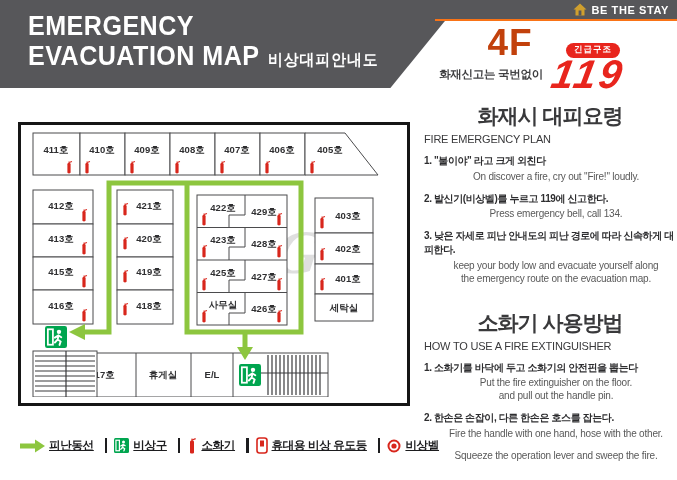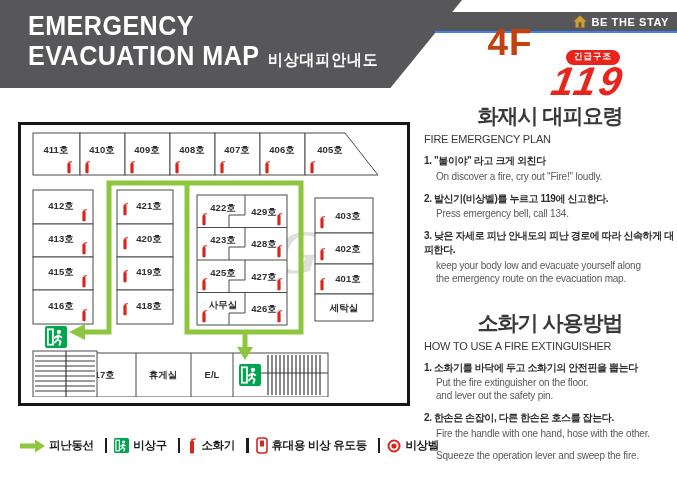--- a/index.html
+++ b/index.html
@@ -13,36 +13,36 @@
     position:absolute; left:0; top:0; width:462px; height:88px;
     background:#57575a;
     clip-path:polygon(0 0, 100% 0, 84.5% 100%, 0 100%);
   }
   .hdr-text { padding:11px 0 0 28px; color:#fff; }
   .hdr-line { font-size:27px; font-weight:bold; line-height:1.12; letter-spacing:0.5px;
               transform:scaleX(0.93); transform-origin:left; white-space:nowrap; }
   .hdr-ko { font-size:16px; font-weight:bold; margin-left:9px; letter-spacing:1px; }
 
   .brand-bar {
-    position:absolute; left:435px; top:12px; width:242px; height:21px;
-    background:#57575a; border-bottom:2px solid #3b82f6;
+    position:absolute; left:435px; top:0; width:242px; height:21px;
+    background:#57575a; border-bottom:2px solid #f97316;
     display:flex; align-items:center; justify-content:flex-end;
     padding-right:8px; box-sizing:border-box; gap:4px;
   }
   .brand-txt { color:#fff; font-weight:bold; font-size:11px; letter-spacing:0.6px; }
 
   .floor-label {
     position:absolute; left:455px; top:22px; width:110px; text-align:center;
     font-size:37px; font-weight:bold; color:#c2410c; letter-spacing:1px;
   }
   .fire-call {
     position:absolute; left:430px; top:67px; width:122px; text-align:center;
     font-size:11.5px; font-weight:bold; color:#3e3e40; letter-spacing:-0.3px;
   }
-  .logo119 { position:absolute; left:552px; top:45px; width:120px; }
+  .logo119 { position:absolute; left:552px; top:38px; width:120px; }
   .badge119 {
     display:inline-block; background:#e8251d; color:#fff; font-size:8.5px;
     font-weight:bold; padding:1.5px 8px; border-radius:8px; margin-left:14px;
     letter-spacing:1px;
   }
   .num119 {
     font-size:40px; font-style:italic; font-weight:bold; color:#e8251d;
     transform:skewX(-10deg); line-height:0.85; letter-spacing:3px; margin-top:-1px;
   }
 
@@ -55,32 +55,32 @@
   .wline { stroke:#4b4b4d; stroke-width:1; fill:none; }
   .stair { stroke:#3a3a3c; stroke-width:1.2; }
   .route { stroke:#8dc63f; stroke-width:5; fill:none; stroke-linejoin:miter; }
   .routehead { fill:#8dc63f; }
   .wm { font-family:"Liberation Serif", serif; font-size:62px; font-weight:bold;
         font-style:italic; fill:#8e8e90; opacity:0.28; }
 
   
   .legend { position:absolute; left:20px; top:437px; display:flex; align-items:center;
             font-size:11.5px; font-weight:bold; color:#1d1d1f; }
-  .legend .lbl { margin:0 4px 0 4px; letter-spacing:-0.3px; }
+  .legend .lbl { margin:0 4px 0 4px; letter-spacing:-0.3px;text-decoration:underline; }
   .legend .sep { width:2.5px; height:15px; background:#1d1d1f; margin:0 7px; }
 
   
   .panel { position:absolute; left:424px; top:102px; width:252px; color:#2e2e30; }
   .panel h2 { margin:0 0 3px 0; font-size:21px; letter-spacing:-1px; color:#39393b;text-align:center; }
   .panel .sub { font-size:11px; font-weight:normal; color:#39393b; margin-bottom:5px;
                 letter-spacing:-0.2px; }
   .step { margin-top:9px; }
   .step .ko { font-size:10px; font-weight:bold; color:#2e2e30; letter-spacing:-0.4px; }
   .step .en { font-size:10px; color:#595959; margin-left:12px; margin-top:1.5px;
-              white-space:pre-line; line-height:1.3; letter-spacing:-0.2px; }
+              white-space:pre-line; line-height:1.3; letter-spacing:-0.2px;text-align:center; }
   .sec2 { margin-top:24px; }
 </style>
 </head>
 <body>
 
 <div id="root">
 
   <div class="hdr-block">
     <div class="hdr-text">
       <div class="hdr-line">EMERGENCY</div>
@@ -90,20 +90,21 @@
 
   <div class="brand-bar">
     <svg width="14" height="13" viewBox="0 0 14 13">
       <path d="M7 0.5 L13.5 6.5 H11.5 V12.5 H2.5 V6.5 H0.5 Z" fill="#cf9f2e"></path>
       <rect x="5.6" y="7.5" width="2.8" height="5" fill="#57575a"></rect>
     </svg>
     <span class="brand-txt">BE THE STAY</span>
   </div>
 
   <div class="floor-label">4F</div>
+  <div class="fire-call">화재신고는 국번없이</div>
   <div class="logo119">
     <div class="badge119">긴급구조</div>
     <div class="num119">119</div>
   </div>
 
   <div class="map">
     <svg width="380" height="272" viewBox="0 0 380 272">
       <defs>
         <symbol id="ext" viewBox="0 0 10 17">
           <path d="M3 5 C3 4 4 3.6 5 3.6 C6 3.6 7 4 7 5 L7 15.2 C7 16.2 6.4 16.6 5 16.6 C3.6 16.6 3 16.2 3 15.2 Z" fill="#d8261c"></path>
@@ -343,21 +344,21 @@
         <div class="en">keep your body low and evacuate yourself along
 the emergency route on the evacuation map.</div>
       </div>
     </div>
     <div class="sec2">
       <h2>소화기 사용방법</h2>
       <div class="sub">HOW TO USE A FIRE EXTINGUISHER</div>
       <div class="step">
         <div class="ko"><span>1.</span> <span>소화기를 바닥에 두고 소화기의 안전핀을 뽑는다</span></div>
         <div class="en">Put the fire extinguisher on the floor.
-and lever out the safety pin.</div>
+and pull out the handle pin.</div>
       </div>
       <div class="step">
         <div class="ko"><span>2.</span> <span>한손은 손잡이, 다른 한손은 호스를 잡는다.</span></div>
         <div class="en">Fire the handle with one hand, hose with the other.</div>
       </div>
       <div class="step">
         <div class="en">Squeeze the operation lever and sweep the fire.</div>
       </div>
     </div>
   </div>

